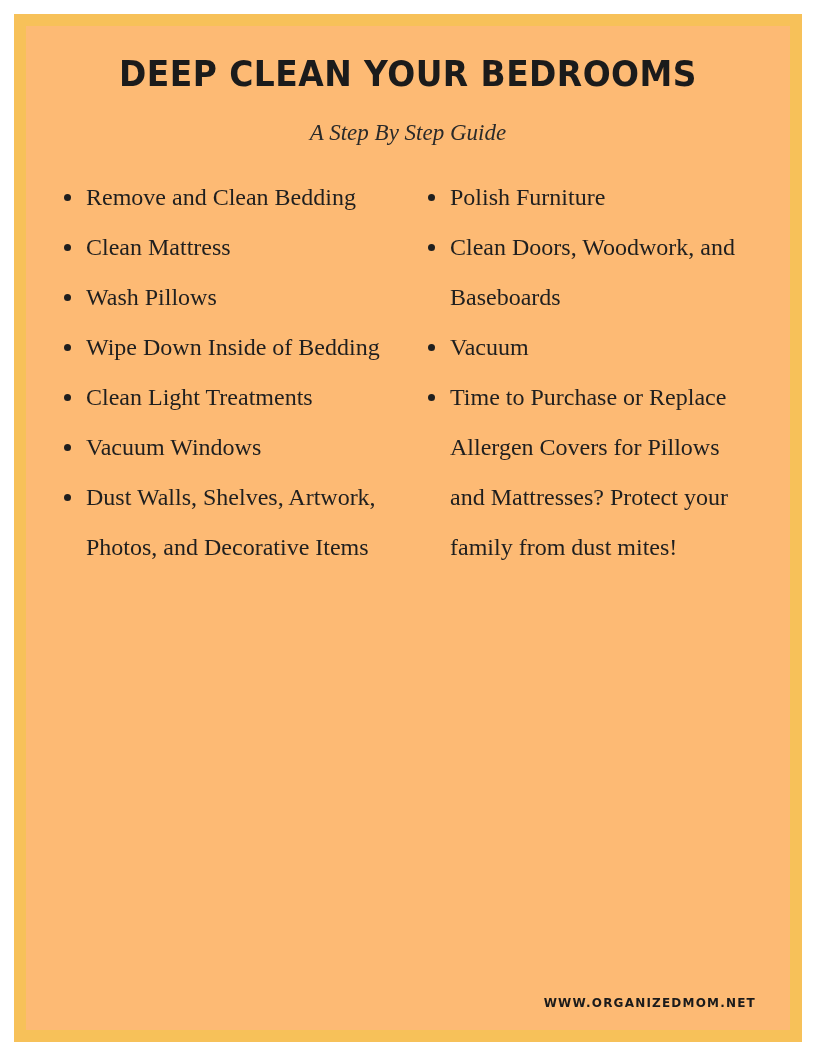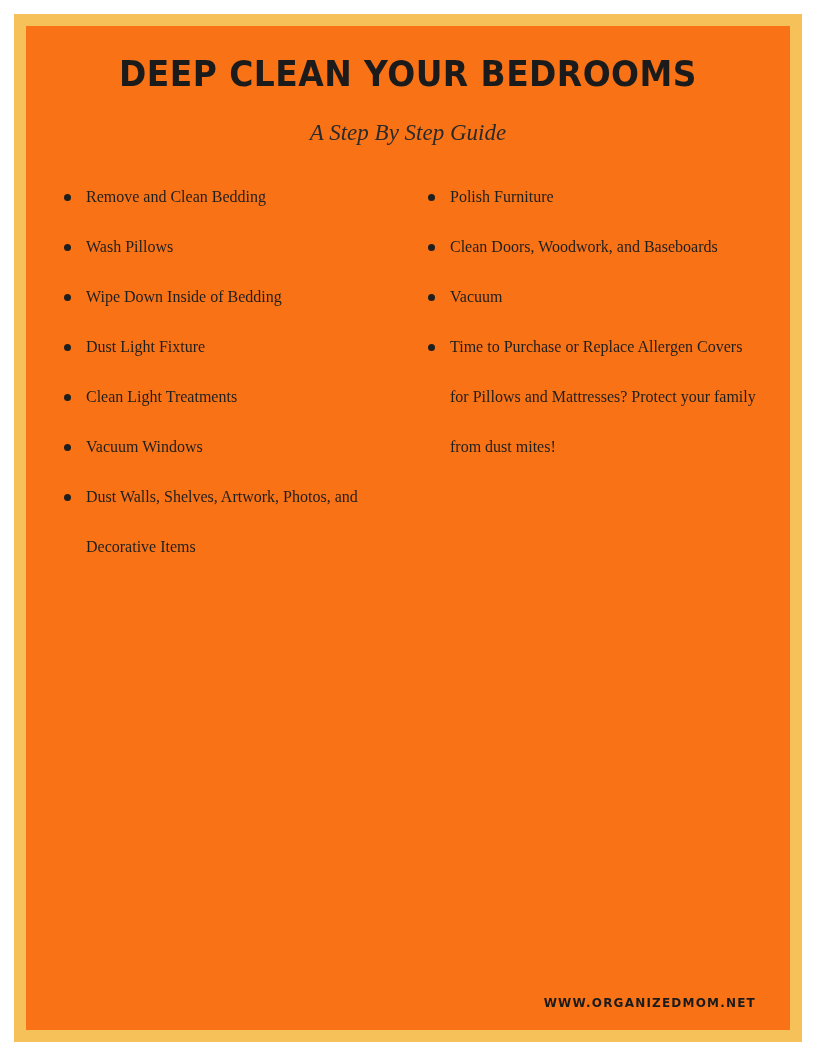--- a/index.html
+++ b/index.html
@@ -17,21 +17,21 @@
   .page {
     width: 816px;
     height: 1056px;
     background: #ffffff;
     padding: 14px;
   }
   .border-frame {
     width: 100%;
     height: 100%;
     border: 12px solid #f7c159;
-    background: #f97316;
+    background: #fdba74;
     padding: 16px 28px 18px 28px;
     display: flex;
     flex-direction: column;
   }
   .doc-title {
     text-align: center;
     font-family: "DejaVu Sans", sans-serif;
     font-weight: bold;
     font-size: 35px;
     letter-spacing: 0.5px;
@@ -62,21 +62,21 @@
     padding-left: 10px;
   }
   ul.checklist {
     list-style: none;
     margin: 0;
     padding: 0;
   }
   ul.checklist > li {
     position: relative;
     padding-left: 32px;
-    font-size: 16px;
+    font-size: 24px;
     line-height: 50px;
     color: #1f1f1f;
     margin: 0 0 0 0;
   }
   ul.checklist > li::before {
     content: "";
     position: absolute;
     left: 10px;
     top: 22px;
     width: 7px;
@@ -105,23 +105,23 @@
 
     <h1 class="doc-title">DEEP CLEAN YOUR BEDROOMS</h1>
 
     <div class="doc-subtitle">A Step By Step Guide</div>
 
     <div class="columns">
 
       <div class="col col-left">
         <ul class="checklist">
           <li>Remove and Clean Bedding</li>
+          <li>Clean Mattress</li>
           <li>Wash Pillows</li>
           <li>Wipe Down Inside of Bedding</li>
-          <li>Dust Light Fixture</li>
           <li>Clean Light Treatments</li>
           <li>Vacuum Windows</li>
           <li>Dust Walls, Shelves, Artwork, Photos, and Decorative Items</li>
         </ul>
       </div>
 
       <div class="col col-right">
         <ul class="checklist">
           <li>Polish Furniture</li>
           <li>Clean Doors, Woodwork, and Baseboards</li>

